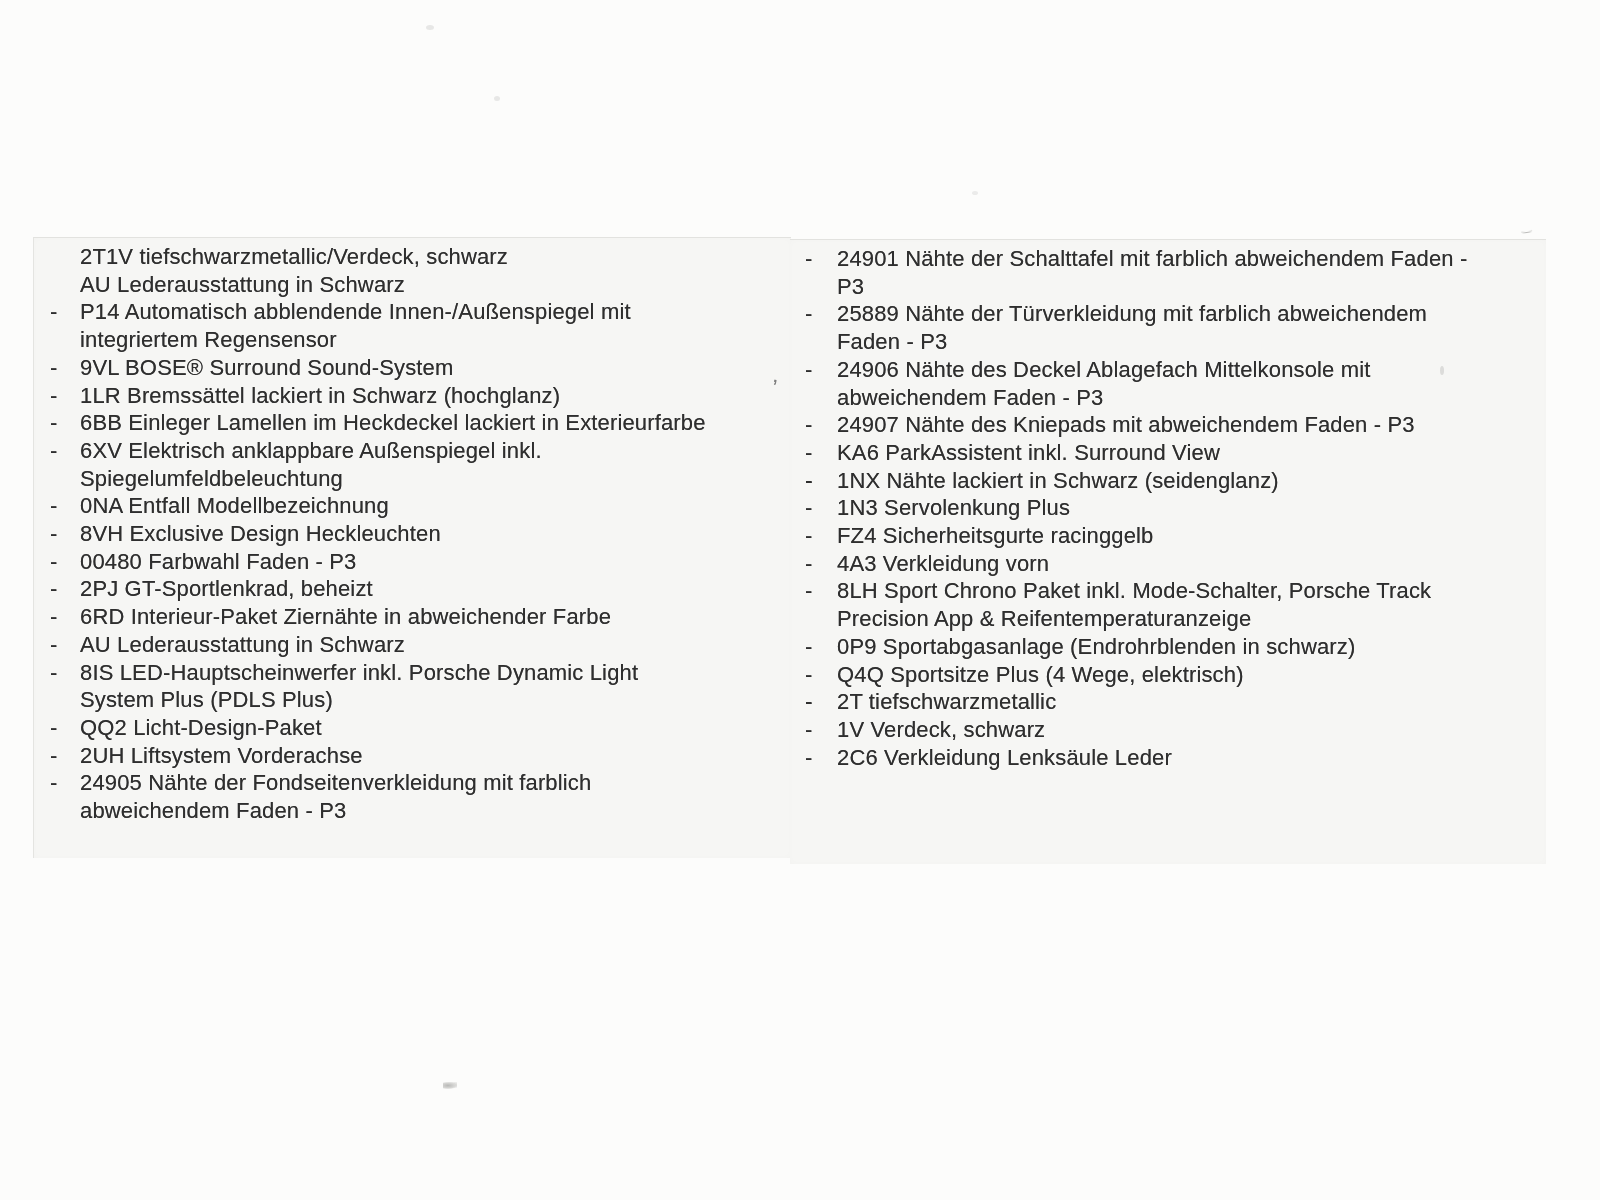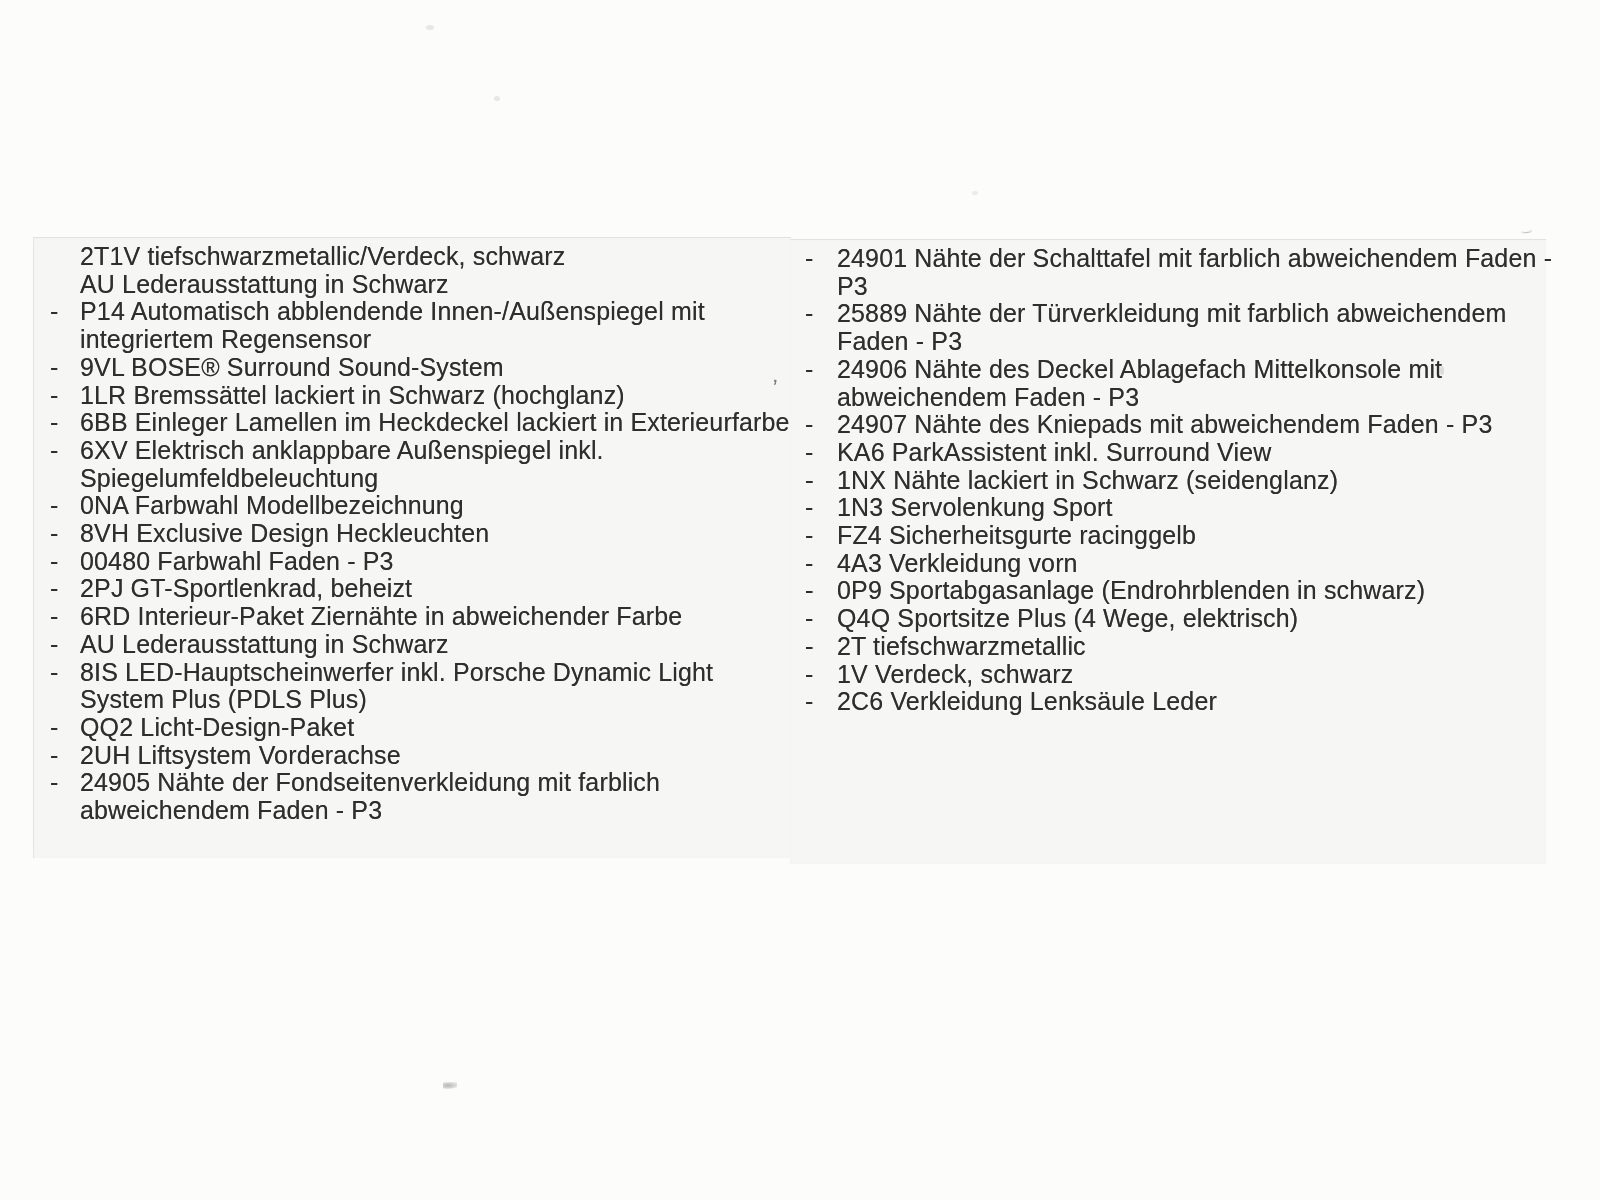--- a/index.html
+++ b/index.html
@@ -20,21 +20,21 @@
     background: #f6f6f4;
     border-top: 1px solid #e2e2df;
     border-left: 1px solid #e4e4e1;
     box-shadow: 0 0 6px rgba(0,0,0,0.015) inset;
   }
   .paper-left  { left: 33px;  top: 237px; width: 757px; height: 620px; }
   .paper-right { left: 790px; top: 239px; width: 756px; height: 624px; border-left: none; }
 
   .column {
     position: absolute;
-    font-size: 25px;
+    font-size: 22px;
     line-height: 27.7px;
     color: #2e2e2e;
     letter-spacing: 0.15px;
     text-shadow: 0 0 0.6px rgba(45,45,45,0.65);
   }
   .column-left  { left: 33px;  top: 243px; width: 760px; }
   .column-right { left: 790px; top: 245px; width: 760px; }
 
   .item {
     position: relative;
@@ -95,21 +95,21 @@
 <div class="column column-left">
     <div class="item"><span class="dash"></span><span class="txt">2T1V tiefschwarzmetallic/Verdeck, schwarz</span></div>
     <div class="item"><span class="dash"></span><span class="txt">AU Lederausstattung in Schwarz</span></div>
     <div class="item"><span class="dash">-</span><span class="txt">P14 Automatisch abblendende Innen-/Außenspiegel mit
 integriertem Regensensor</span></div>
     <div class="item"><span class="dash">-</span><span class="txt">9VL BOSE® Surround Sound-System</span></div>
     <div class="item"><span class="dash">-</span><span class="txt">1LR Bremssättel lackiert in Schwarz (hochglanz)</span></div>
     <div class="item"><span class="dash">-</span><span class="txt">6BB Einleger Lamellen im Heckdeckel lackiert in Exterieurfarbe</span></div>
     <div class="item"><span class="dash">-</span><span class="txt">6XV Elektrisch anklappbare Außenspiegel inkl.
 Spiegelumfeldbeleuchtung</span></div>
-    <div class="item"><span class="dash">-</span><span class="txt">0NA Farbwahl Modellbezeichnung</span></div>
+    <div class="item"><span class="dash">-</span><span class="txt">0NA Entfall Modellbezeichnung</span></div>
     <div class="item"><span class="dash">-</span><span class="txt">8VH Exclusive Design Heckleuchten</span></div>
     <div class="item"><span class="dash">-</span><span class="txt">00480 Farbwahl Faden - P3</span></div>
     <div class="item"><span class="dash">-</span><span class="txt">2PJ GT-Sportlenkrad, beheizt</span></div>
     <div class="item"><span class="dash">-</span><span class="txt">6RD Interieur-Paket Ziernähte in abweichender Farbe</span></div>
     <div class="item"><span class="dash">-</span><span class="txt">AU Lederausstattung in Schwarz</span></div>
     <div class="item"><span class="dash">-</span><span class="txt">8IS LED-Hauptscheinwerfer inkl. Porsche Dynamic Light
 System Plus (PDLS Plus)</span></div>
     <div class="item"><span class="dash">-</span><span class="txt">QQ2 Licht-Design-Paket</span></div>
     <div class="item"><span class="dash">-</span><span class="txt">2UH Liftsystem Vorderachse</span></div>
     <div class="item"><span class="dash">-</span><span class="txt">24905 Nähte der Fondseitenverkleidung mit farblich
@@ -121,24 +121,25 @@
 P3</span></div>
     <div class="item"><span class="dash">-</span><span class="txt">25889 Nähte der Türverkleidung mit farblich abweichendem
 Faden - P3</span></div>
     <div class="item"><span class="dash">-</span><span class="txt">24906 Nähte des Deckel Ablagefach Mittelkonsole mit
 abweichendem Faden - P3</span></div>
     <div class="item"><span class="dash">-</span><span class="txt">24907 Nähte des Kniepads mit abweichendem Faden - P3</span></div>
     <div class="item"><span class="dash">-</span><span class="txt">KA6 ParkAssistent inkl. Surround View</span></div>
     <div class="item"><span class="dash">-</span></div>
     <div class="item"><span class="dash">-</span></div>
     <div class="item"><span class="dash">-</span><span class="txt">1NX Nähte lackiert in Schwarz (seidenglanz)</span></div>
-    <div class="item"><span class="dash">-</span><span class="txt">1N3 Servolenkung Sport</span></div>
+    <div class="item"><span class="dash">-</span><span class="txt">1N3 Servolenkung Plus</span></div>
     <div class="item"><span class="dash">-</span><span class="txt">FZ4 Sicherheitsgurte racinggelb</span></div>
     <div class="item"><span class="dash">-</span><span class="txt">4A3 Verkleidung vorn</span></div>
-    <div class="item"><span class="dash">-</span></div>
+    <div class="item"><span class="dash">-</span><span class="txt">8LH Sport Chrono Paket inkl. Mode-Schalter, Porsche Track
+Precision App &amp; Reifentemperaturanzeige</span></div>
     <div class="item"><span class="dash">-</span><span class="txt">0P9 Sportabgasanlage (Endrohrblenden in schwarz)</span></div>
     <div class="item"><span class="dash">-</span><span class="txt">Q4Q Sportsitze Plus (4 Wege, elektrisch)</span></div>
     <div class="item"><span class="dash">-</span></div>
     <div class="item"><span class="dash">-</span><span class="txt">2T tiefschwarzmetallic</span></div>
     <div class="item"><span class="dash">-</span><span class="txt">1V Verdeck, schwarz</span></div>
     <div class="item"><span class="dash">-</span><span class="txt">2C6 Verkleidung Lenksäule Leder</span></div>
   </div>
 
 <div class="artifact speck speck-1"></div>
 <div class="artifact speck speck-2"></div>

